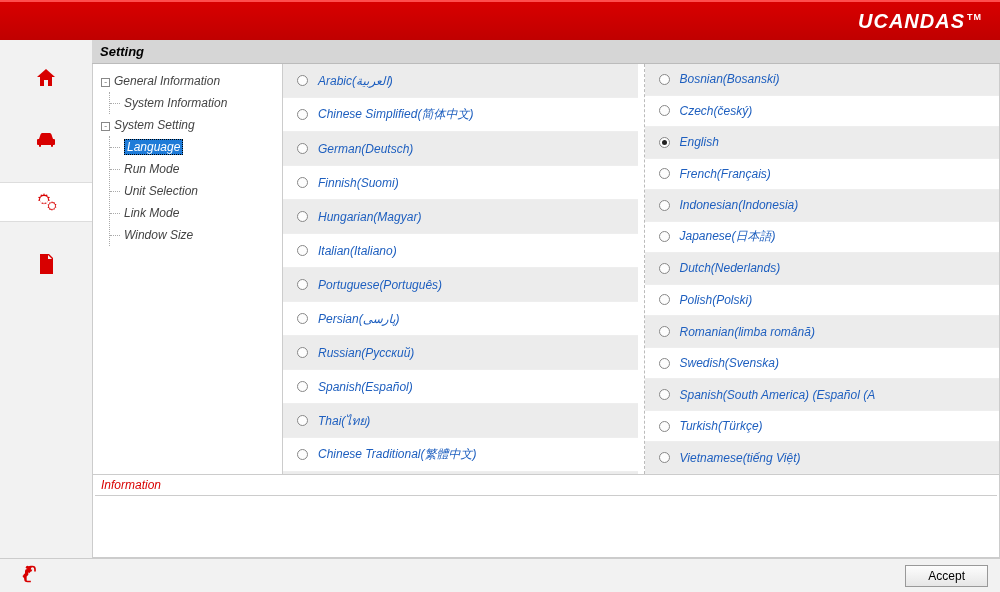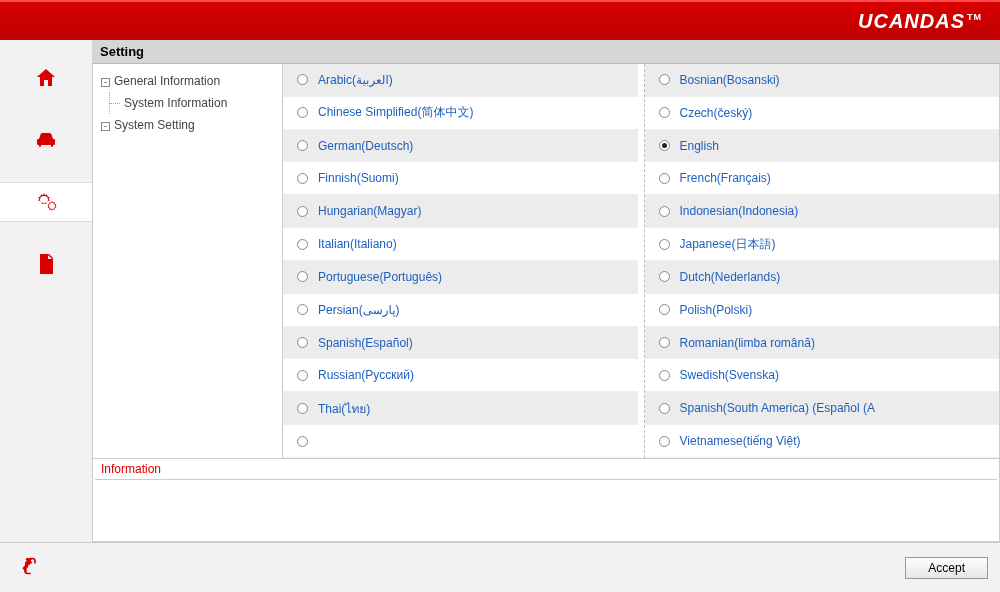--- a/index.html
+++ b/index.html
@@ -13,21 +13,21 @@
   
   .main { flex: 1; display: flex; overflow: hidden; }
 
   
   .rail { width: 92px; background: #f2f2f2; display: flex; flex-direction: column; align-items: center; padding-top: 18px; gap: 22px; }
   .rail-item { width: 100%; height: 40px; display: flex; align-items: center; justify-content: center; cursor: pointer; }
   .rail-item.active { background: #fff; border-top: 1px solid #ddd; border-bottom: 1px solid #ddd; }
   .rail svg { width: 24px; height: 24px; fill: #d80000; }
 
   
-  .content { flex: 1; display: flex; flex-direction: column; background: #ef4444; }
+  .content { flex: 1; display: flex; flex-direction: column; background: #ef4444; font-style: italic; }
   .title-bar { background: #d6d6d6; padding: 4px 8px; font-weight: bold; font-size: 13px; border-bottom: 1px solid #bbb; }
 
   .body-row { flex: 1; display: flex; overflow: hidden; border: 1px solid #ccc; border-top: none; background: #fff; }
 
   
   .tree { width: 190px; border-right: 1px solid #ccc; padding: 6px 0 6px 8px; background: #fff; font-size: 12px; color: #444; }
   .tree-node { line-height: 22px; white-space: nowrap; }
   .tree-toggle { display: inline-block; width: 9px; height: 9px; border: 1px solid #888; text-align: center; line-height: 7px; font-size: 9px; margin-right: 4px; cursor: pointer; }
   .tree-children { margin-left: 8px; border-left: 1px dotted #aaa; padding-left: 10px; }
   .tree-leaf { padding-left: 2px; cursor: pointer; }
@@ -45,21 +45,21 @@
   .radio.sel::after { content: ""; width: 5px; height: 5px; background: #222; border-radius: 50%; }
   .lang-label { color: #1e5fbf; }
   .lang-spacer { flex: 1; background: #ececec; }
 
   
   .info-bar { border: 1px solid #ccc; border-top: none; background: #fff; }
   .info-head { padding: 3px 8px; color: #d80000; font-size: 12px; }
   .info-body { height: 60px; border-top: 1px solid #ccc; margin: 0 2px 2px 2px; overflow-y: scroll; }
 
   
-  .footer { height: 50px; background: #f2f2f2; border-top: 1px solid #ccc; display: flex; align-items: center; justify-content: space-between; padding: 0 12px 0 20px; }
+  .footer { height: 34px; background: #f2f2f2; border-top: 1px solid #ccc; display: flex; align-items: center; justify-content: space-between; padding: 0 12px 0 20px; }
   .footer svg { width: 20px; height: 20px; fill: #d80000; }
   .accept-btn { padding: 3px 22px; font-size: 12px; background: linear-gradient(#fdfdfd,#e6e6e6); border: 1px solid #999; cursor: pointer; }
 </style>
 </head>
 <body>
 
 <div class="header">
   <span class="brand">
     <span>UCANDAS</span><span class="tm">TM</span>
   </span>
@@ -97,20 +97,27 @@
 
       <div class="tree">
         <div class="tree-node">
           <span class="tree-toggle">-</span><span>General Information</span>
           <div class="tree-children">
             <div class="tree-leaf"><span class="lbl">System Information</span></div>
           </div>
         </div>
         <div class="tree-node">
           <span class="tree-toggle">-</span><span>System Setting</span>
+          <div class="tree-children">
+            <div class="tree-leaf selected"><span class="lbl">Language</span></div>
+            <div class="tree-leaf"><span class="lbl">Run Mode</span></div>
+            <div class="tree-leaf"><span class="lbl">Unit Selection</span></div>
+            <div class="tree-leaf"><span class="lbl">Link Mode</span></div>
+            <div class="tree-leaf"><span class="lbl">Window Size</span></div>
+          </div>
         </div>
       </div>
 
       <div class="lang-area">
         <div class="lang-col" id="lang-left">
             <div class="lang-row">
               <span class="radio"></span>
               <span class="lang-label">Arabic(العربية)</span>
             </div>
             <div class="lang-row">
@@ -136,32 +143,33 @@
             <div class="lang-row">
               <span class="radio"></span>
               <span class="lang-label">Portuguese(Português)</span>
             </div>
             <div class="lang-row">
               <span class="radio"></span>
               <span class="lang-label">Persian(پارسى)</span>
             </div>
             <div class="lang-row">
               <span class="radio"></span>
+              <span class="lang-label">Russian(Русский)</span>
+            </div>
+            <div class="lang-row">
+              <span class="radio"></span>
               <span class="lang-label">Spanish(Español)</span>
             </div>
             <div class="lang-row">
               <span class="radio"></span>
-              <span class="lang-label">Russian(Русский)</span>
-            </div>
-            <div class="lang-row">
-              <span class="radio"></span>
               <span class="lang-label">Thai(ไทย)</span>
             </div>
             <div class="lang-row">
               <span class="radio"></span>
+              <span class="lang-label">Chinese Traditional(繁體中文)</span>
             </div>
             <div class="lang-spacer"></div>
           </div>
         <div class="lang-col right" id="lang-right">
             <div class="lang-row">
               <span class="radio"></span>
               <span class="lang-label">Bosnian(Bosanski)</span>
             </div>
             <div class="lang-row">
               <span class="radio"></span>
@@ -195,20 +203,24 @@
               <span class="radio"></span>
               <span class="lang-label">Romanian(limba română)</span>
             </div>
             <div class="lang-row">
               <span class="radio"></span>
               <span class="lang-label">Swedish(Svenska)</span>
             </div>
             <div class="lang-row">
               <span class="radio"></span>
               <span class="lang-label">Spanish(South America) (Español (A</span>
+            </div>
+            <div class="lang-row">
+              <span class="radio"></span>
+              <span class="lang-label">Turkish(Türkçe)</span>
             </div>
             <div class="lang-row">
               <span class="radio"></span>
               <span class="lang-label">Vietnamese(tiếng Việt)</span>
             </div>
             <div class="lang-spacer"></div>
           </div>
       </div>
 
     </div>

